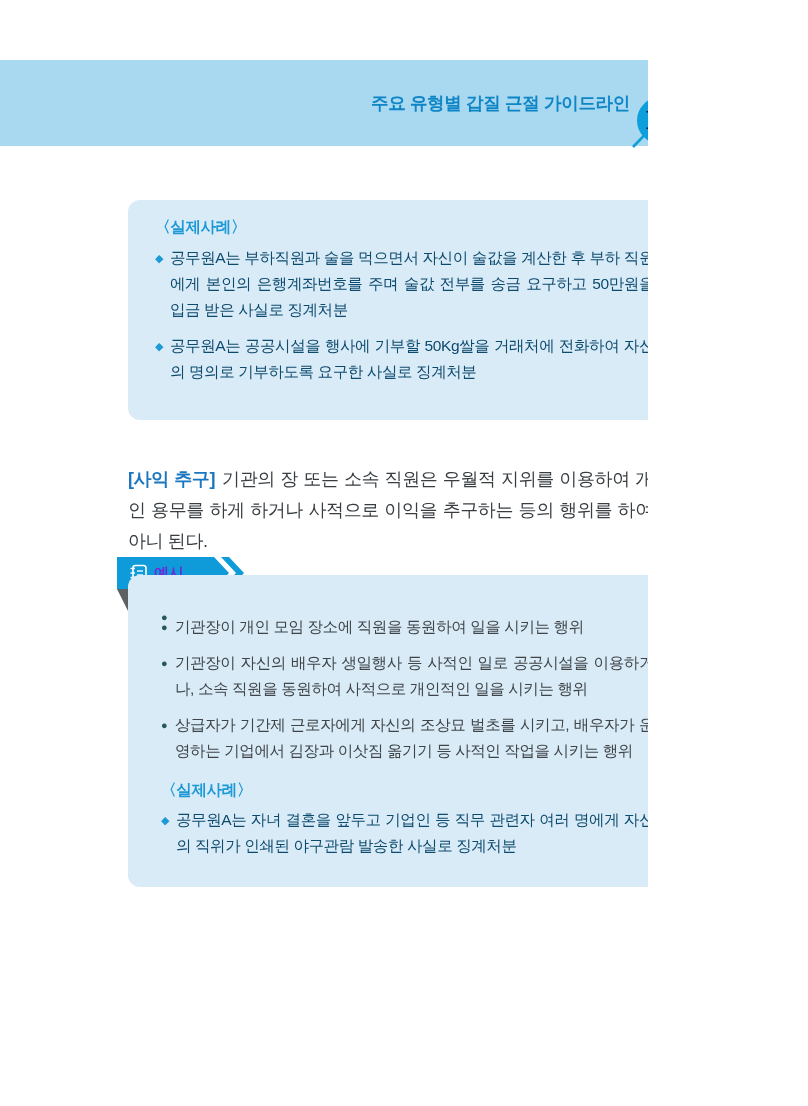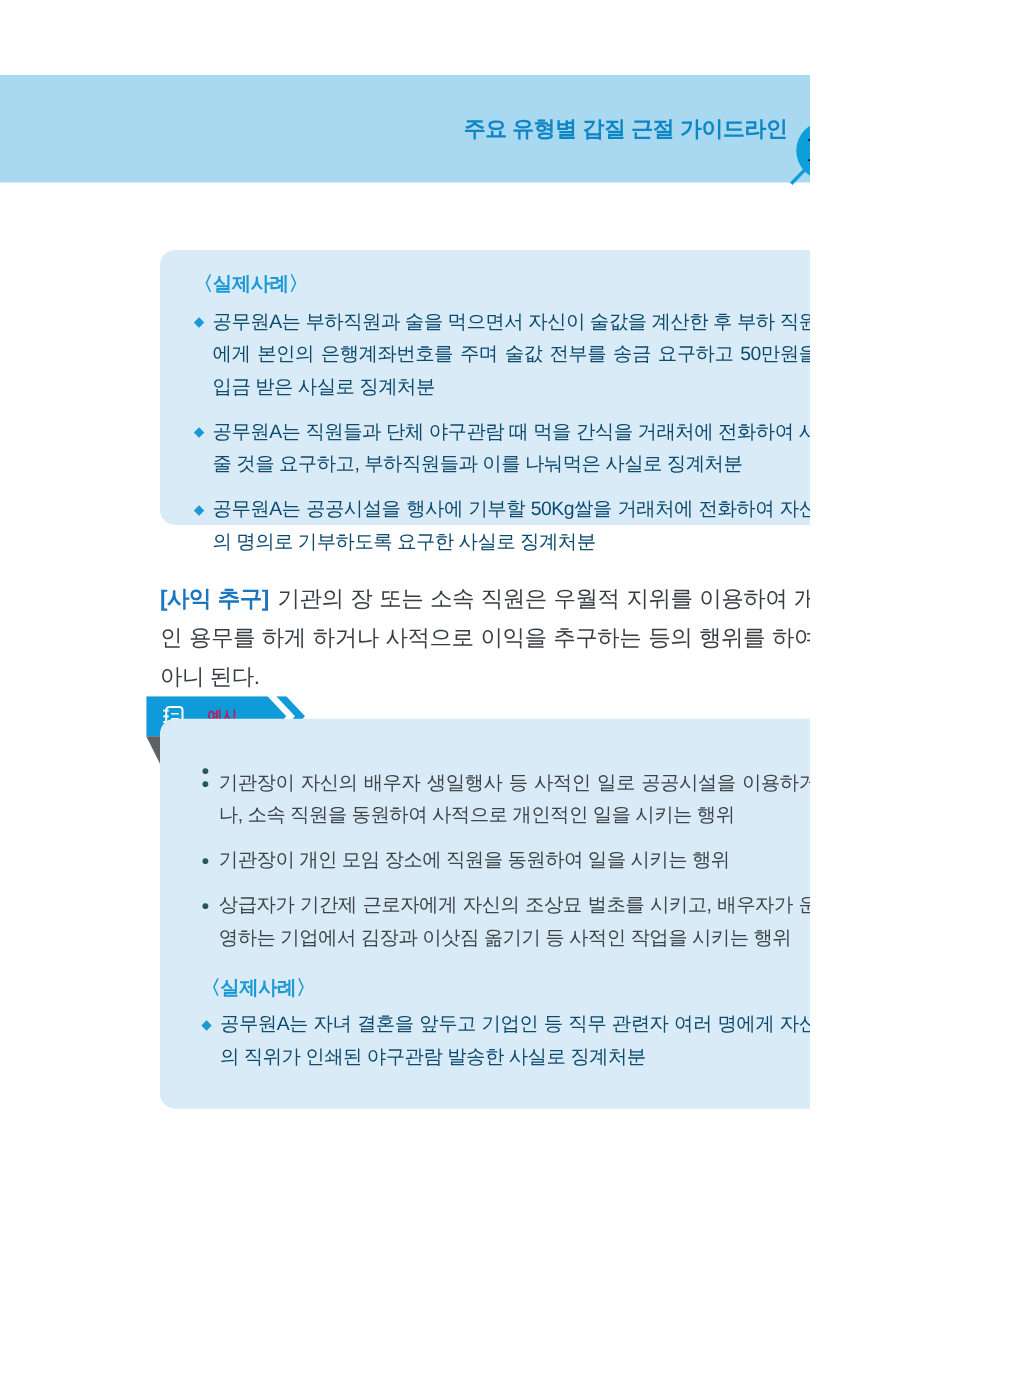--- a/index.html
+++ b/index.html
@@ -36,22 +36,22 @@
   .diamond::before{content:"\25C6";}
   
   .definition{
     position:absolute;left:128px;top:446px;width:560px;font-size:18px;line-height:31px;
     letter-spacing:-0.4px;text-align:justify;color:#373d41;
   }
   .definition .term{color:#1b76c0;font-weight:bold;margin-right:7px;}
   
   .ribbon-wrap{position:absolute;left:117px;top:557px;width:140px;height:56px;}
   .ribbon-label{
-    position:absolute;left:37px;top:0;height:32px;line-height:32px;color:#be185d;
-    font-size:12px;font-weight:bold;letter-spacing:-0.3px;margin-left:12px;
+    position:absolute;left:37px;top:0;height:32px;line-height:32px;color:#6d28d9;
+    font-size:15px;font-weight:bold;letter-spacing:-0.3px;
   }
   .memo-icon-svg{position:absolute;left:12px;top:6px;}
   
   .example-box{
     position:absolute;left:128px;top:575px;width:552px;height:312px;background:#d9ebf7;
     border-radius:12px;box-sizing:border-box;padding:29px 26px 0 33px;
   }
   .b-item{
     position:relative;padding-left:14px;font-size:15.5px;line-height:26px;letter-spacing:-0.4px;
     text-align:justify;margin:0 0 10px 0;color:#3e4448;
@@ -93,24 +93,20 @@
   </div>
 
   <div class="case-box">
     <div class="case-title">〈실제사례〉</div>
     <div class="d-item">
       <span class="diamond"></span>
       <span>공무원A는 부하직원과 술을 먹으면서 자신이 술값을 계산한 후 부하 직원에게 본인의 은행계좌번호를 주며 술값 전부를 송금 요구하고 50만원을 입금 받은 사실로 징계처분</span>
     </div>
     <div class="d-item">
       <span class="diamond"></span>
-      <span>공무원A는 직원들과 단체 야구관람 때 먹을 간식을 거래처에 전화하여 사줄 것을 요구하고, 부하직원들과 이를 나눠먹은 사실로 징계처분</span>
-    </div>
-    <div class="d-item">
-      <span class="diamond"></span>
       <span>공무원A는 공공시설을 행사에 기부할 50Kg쌀을 거래처에 전화하여 자신의 명의로 기부하도록 요구한 사실로 징계처분</span>
     </div>
   </div>
 
   <p class="definition"><span class="term">[사익 추구]</span><span>기관의 장 또는 소속 직원은 우월적 지위를 이용하여 개인적인 용무를 하게 하거나 사적으로 이익을 추구하는 등의 행위를 하여서는 아니 된다.</span></p>
 
   <div class="ribbon-wrap">
     <svg width="140" height="56" viewBox="0 0 140 56">
       <path d="M0,0 H97 L112,16 L97,32 H0 Z" fill="#0f9bd9"></path>
       <path d="M104,0 L119,16 L104,32 L112,32 L127,16 L112,0 Z" fill="#0f9bd9"></path>
@@ -126,25 +122,25 @@
     </svg>
     <span class="ribbon-label">예시</span>
   </div>
 
   <div class="example-box">
     <div class="b-item">
       <span class="dot"></span>
     </div>
     <div class="b-item">
       <span class="dot"></span>
-      <span>기관장이 자신의 배우자 생일행사 등 사적인 일로 공공시설을 이용하거나, 소속 직원을 동원하여 사적으로 개인적인 일을 시키는 행위</span>
+      <span>기관장이 개인 모임 장소에 직원을 동원하여 일을 시키는 행위</span>
     </div>
     <div class="b-item">
       <span class="dot"></span>
-      <span>기관장이 개인 모임 장소에 직원을 동원하여 일을 시키는 행위</span>
+      <span>기관장이 자신의 배우자 생일행사 등 사적인 일로 공공시설을 이용하거나, 소속 직원을 동원하여 사적으로 개인적인 일을 시키는 행위</span>
     </div>
     <div class="b-item">
       <span class="dot"></span>
       <span>상급자가 기간제 근로자에게 자신의 조상묘 벌초를 시키고, 배우자가 운영하는 기업에서 김장과 이삿짐 옮기기 등 사적인 작업을 시키는 행위</span>
     </div>
     <div class="example-case-title">〈실제사례〉</div>
     <div class="d-item">
       <span class="diamond"></span>
       <span>공무원A는 자녀 결혼을 앞두고 기업인 등 직무 관련자 여러 명에게 자신의 직위가 인쇄된 야구관람 발송한 사실로 징계처분</span>
     </div>

